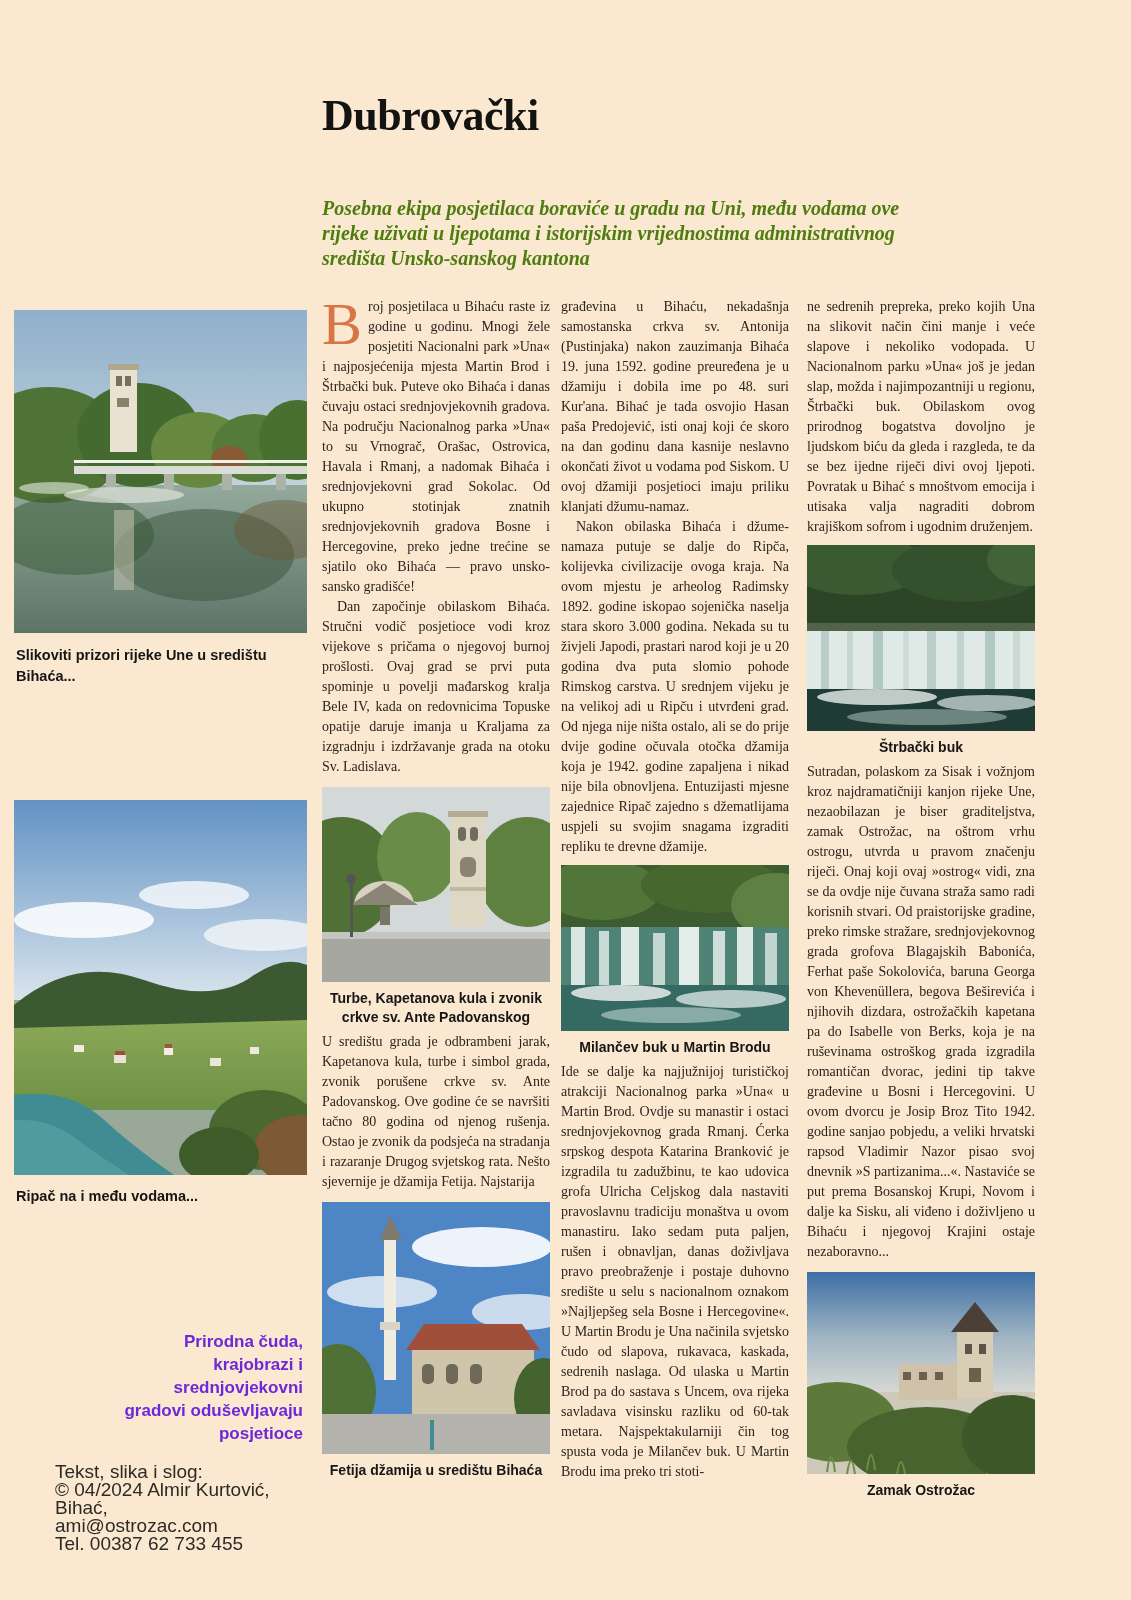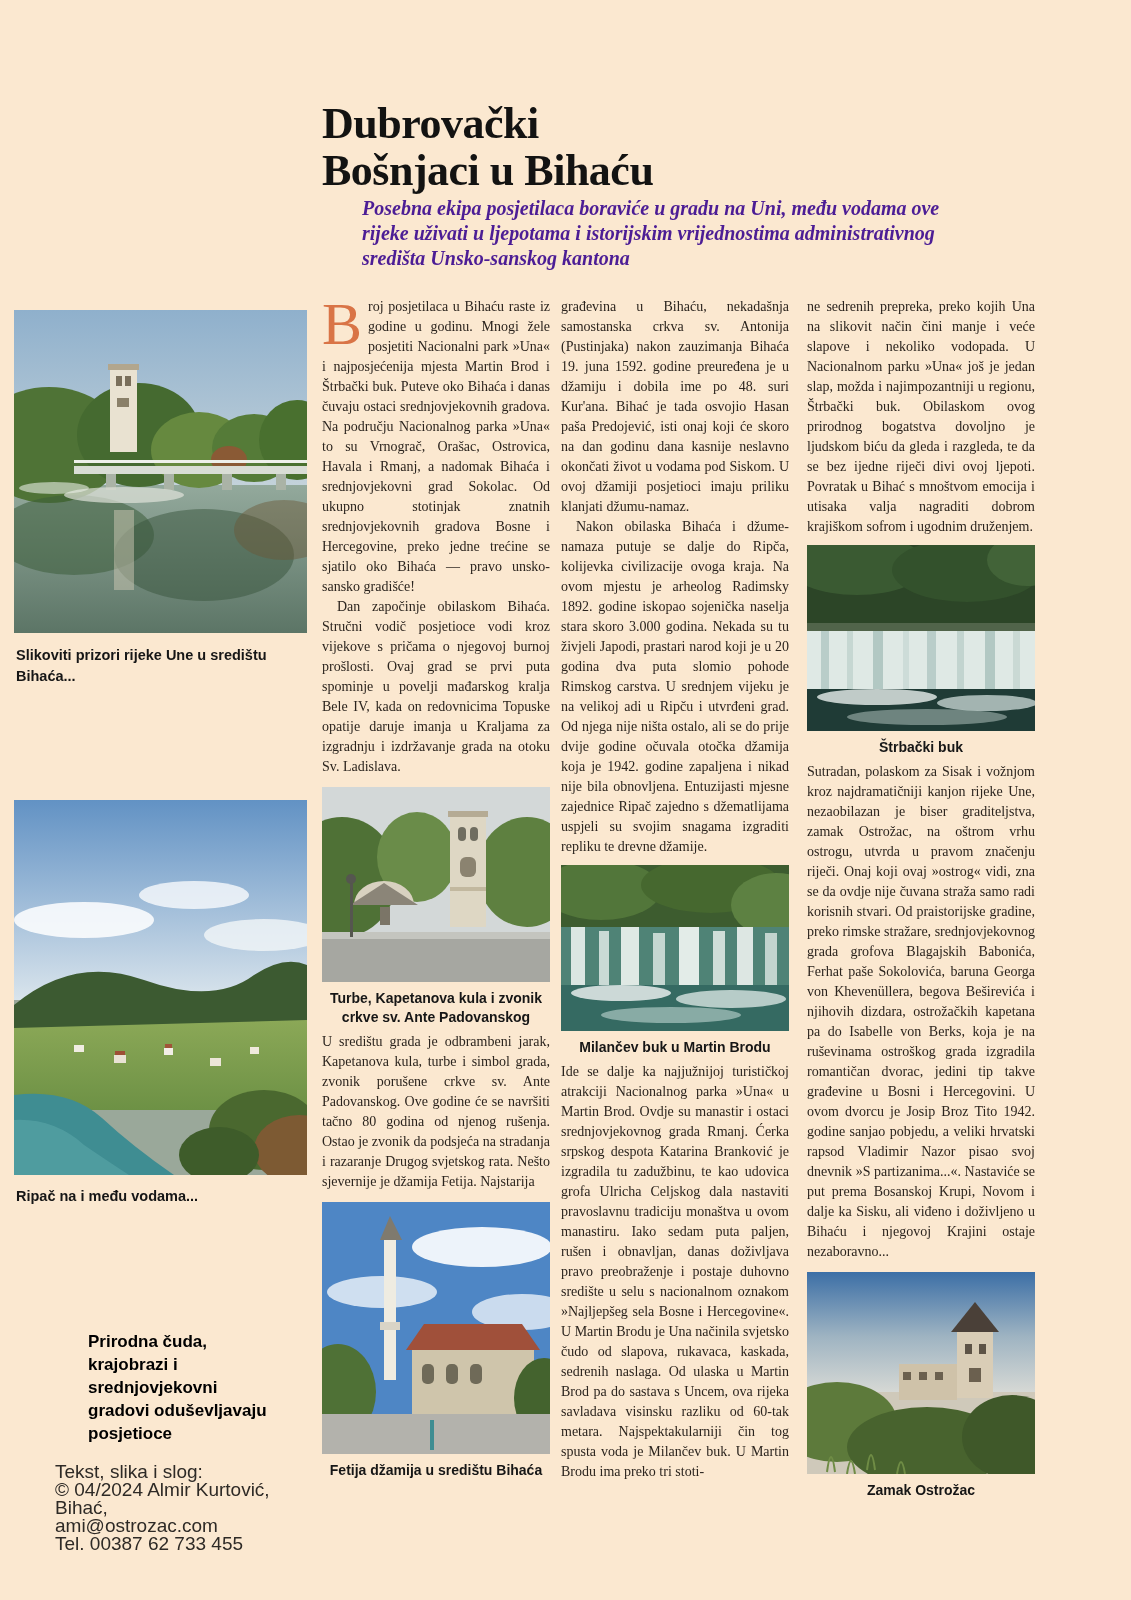--- a/index.html
+++ b/index.html
@@ -6,43 +6,43 @@
   .page{
     position:relative;
     width:1131px;height:1600px;
     background:#fbe8d0;
     font-family:"Liberation Serif", serif;
     color:#2b241e;
     overflow:hidden;
   }
   
   .title{
-    position:absolute;left:322px;top:100px;width:700px;
+    position:absolute;left:322px;top:92px;width:700px;
     font-family:"Liberation Serif", serif;
     font-weight:700;font-size:44px;line-height:47px;
     color:#131312;letter-spacing:-0.5px;
   }
   .subtitle{
     position:absolute;left:322px;top:196px;width:600px;
     font-style:italic;font-weight:600;
-    font-size:20px;line-height:25px;color:#4c1d95;margin-left:40px;
+    font-size:20px;line-height:25px;color:#4d7c0f;
   }
   
   .rail{position:absolute;left:14px;top:0;width:293px;height:1176px;}
   .rail .photo{position:absolute;left:0;width:293px;}
   .rail-caption{
     position:absolute;left:2px;width:285px;
     font-family:"Liberation Sans", sans-serif;
     font-weight:700;font-size:14.5px;line-height:21px;color:#161616;
   }
   .pullquote{
     position:absolute;right:4px;top:1330px;width:215px;
     font-family:"Liberation Sans", sans-serif;
     font-weight:700;font-size:17px;line-height:23px;
-    color:#000000;
+    color:#6d28d9;text-align:right;
   }
   .credits{
     position:absolute;left:41px;top:1463px;width:250px;
     font-family:"Liberation Sans", sans-serif;
     font-size:19px;line-height:18px;color:#2e2a26;
   }
   
   .col{position:absolute;top:297px;width:228px;}
   .col-1{left:322px;} .col-2{left:561px;} .col-3{left:807px;}
   .body-p{
@@ -71,21 +71,20 @@
   }
   .sp8{height:8px;} .sp10{height:10px;}
 </style>
 </head>
 <body>
 
 <div class="page">
 
   <div class="title">
     <div>Dubrovački</div>
-    <div>Bošnjaci u Bihaću</div>
   </div>
   <div class="subtitle">Posebna ekipa posjetilaca boraviće u gradu na Uni, među vodama ove rijeke uživati u ljepotama i istorijskim vrijednostima administrativnog središta Unsko-sanskog kantona</div>
 
   <div class="rail">
 
     <div class="photo" style="top:310px;height:323px;">
       <svg viewBox="0 0 293 323" preserveAspectRatio="none">
         <defs>
           <linearGradient id="sky1" x1="0" y1="0" x2="0" y2="1">
             <stop offset="0" stop-color="#8fb0cc"></stop>

